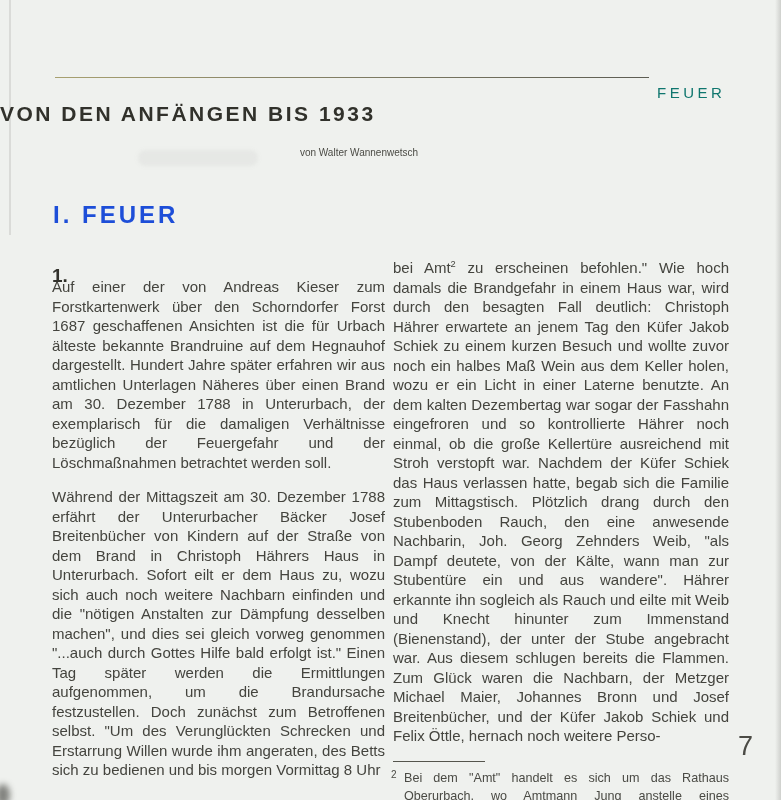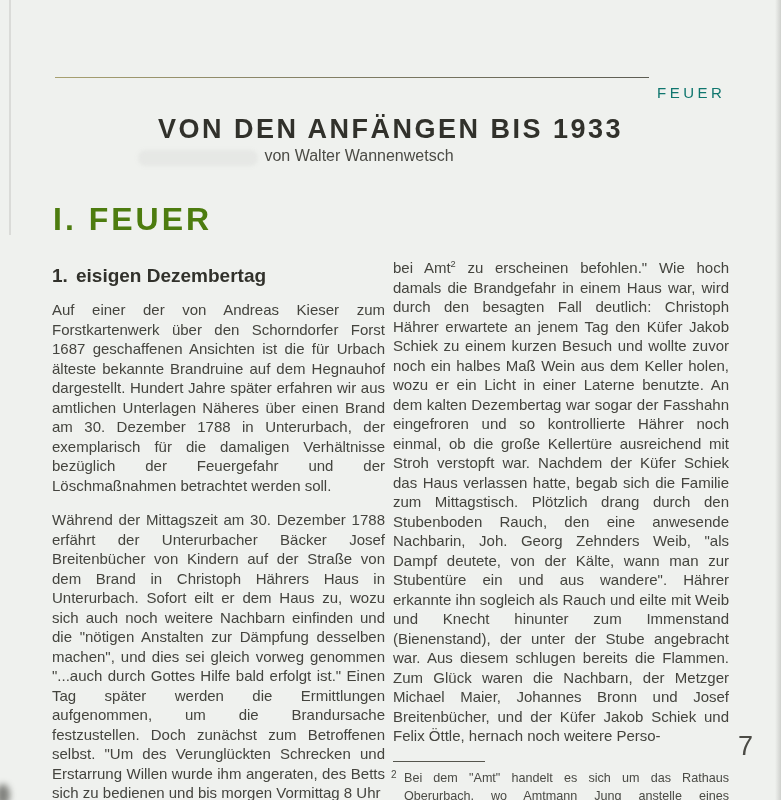--- a/index.html
+++ b/index.html
@@ -42,35 +42,34 @@
   .header-rule {
     position: absolute; left: 55px; top: 77px; width: 594px; height: 1px;
     background: linear-gradient(to right, #a8a170 0%, #8a8668 35%, #5d5d53 100%);
   }
   .header-label {
     position: absolute; left: 657px; top: 84px;
     font-size: 15px; letter-spacing: 3.5px; color: #0f766e;
   }
   
   .title {
-    position: absolute; left: 0; top: 114px; width: 781px;
-    text-align: center;
-    font-size: 27px; font-weight: bold; letter-spacing: 2.5px;
+    position: absolute; left: 0; top: 102px; width: 781px;
+    font-size: 21px; font-weight: bold; letter-spacing: 2.5px;
     color: #31312b;
   }
   .byline {
     position: absolute; left: 0; top: 147px; width: 718px;
     text-align: center;
-    font-size: 16px; color: #4b4b45;
+    font-size: 10px; color: #4b4b45;
   }
   
   .section-heading {
     position: absolute; left: 53px; top: 201px;
-    font-size: 32px; font-weight: bold; letter-spacing: 3px;
-    color: #4d7c0f;
+    font-size: 24px; font-weight: bold; letter-spacing: 3px;
+    color: #1d4ed8;
   }
   
   .col { position: absolute; font-size: 15px; line-height: 19.5px; text-align: justify; }
   .col-left  { left: 52px;  top: 264px; width: 333px; }
   .col-right { left: 393px; top: 258px; width: 336px; }
   .subsection {
     position: relative; padding-left: 24px;
     font-size: 19px; font-weight: bold; line-height: 23px;
     color: #31312b; text-align: left;
     margin-bottom: 13px;
@@ -111,21 +110,20 @@
   <div class="header-label">FEUER</div>
 
   <div class="title">VON DEN ANFÄNGEN BIS 1933</div>
   <div class="byline">von Walter Wannenwetsch</div>
 
   <div class="section-heading">I. FEUER</div>
 
   <div class="col col-left">
     <div class="subsection">
       <span class="num">1.</span>
-      <div>eisigen Dezembertag</div>
     </div>
     <p class="para">Auf einer der von Andreas Kieser zum Forstkartenwerk über den Schorndorfer Forst 1687 geschaffenen Ansichten ist die für Urbach älteste bekannte Brandruine auf dem Hegnauhof dargestellt. Hundert Jahre später erfahren wir aus amtlichen Unterlagen Näheres über einen Brand am 30. Dezember 1788 in Unterurbach, der exemplarisch für die damaligen Verhältnisse bezüglich der Feuergefahr und der Löschmaßnahmen betrachtet werden soll.</p>
     <p class="para"><span>Während der Mittagszeit am 30. Dezember 1788 erfährt der Unterurbacher Bäcker Josef Breitenbücher von Kindern auf der Straße von dem Brand in Christoph Hährers Haus in Unterurbach. Sofort eilt er dem Haus zu, wozu sich auch noch weitere Nachbarn einfinden und die </span><span class="it">"nötigen Anstalten zur Dämpfung desselben machen"</span><span>, und dies sei gleich vorweg genommen </span><span class="it">"...auch durch Gottes Hilfe bald erfolgt ist."</span><span> Einen Tag später werden die Ermittlungen aufgenommen, um die Brandursache festzustellen. Doch zunächst zum Betroffenen selbst. </span><span class="it">"Um des Verunglückten Schrecken und Erstarrung Willen wurde ihm angeraten, des Betts sich zu bedienen und bis morgen Vormittag 8 Uhr</span></p>
   </div>
 
   <div class="col col-right">
     <p class="para"><span class="it">bei Amt</span><span class="it sup">2</span><span class="it"> zu erscheinen befohlen."</span><span> Wie hoch damals die Brandgefahr in einem Haus war, wird durch den besagten Fall deutlich: Christoph Hährer erwartete an jenem Tag den Küfer Jakob Schiek zu einem kurzen Besuch und wollte zuvor noch ein halbes Maß Wein aus dem Keller holen, wozu er ein Licht in einer Laterne benutzte. An dem kalten Dezembertag war sogar der Fasshahn eingefroren und so kontrollierte Hährer noch einmal, ob die große Kellertüre ausreichend mit Stroh verstopft war. Nachdem der Küfer Schiek das Haus verlassen hatte, begab sich die Familie zum Mittagstisch. Plötzlich drang durch den Stubenboden Rauch, den eine anwesende Nachbarin, Joh. Georg Zehnders Weib, </span><span class="it">"als Dampf deutete, von der Kälte, wann man zur Stubentüre ein und aus wandere"</span><span>. Hährer erkannte ihn sogleich als Rauch und eilte mit Weib und Knecht hinunter zum Immenstand (Bienenstand), der unter der Stube angebracht war. Aus diesem schlugen bereits die Flammen. Zum Glück waren die Nachbarn, der Metzger Michael Maier, Johannes Bronn und Josef Breitenbücher, und der Küfer Jakob Schiek und Felix Öttle, hernach noch weitere Perso-</span></p>
     <div class="footnote">
       <div class="footnote-rule"></div>
       <div class="footnote-body">

